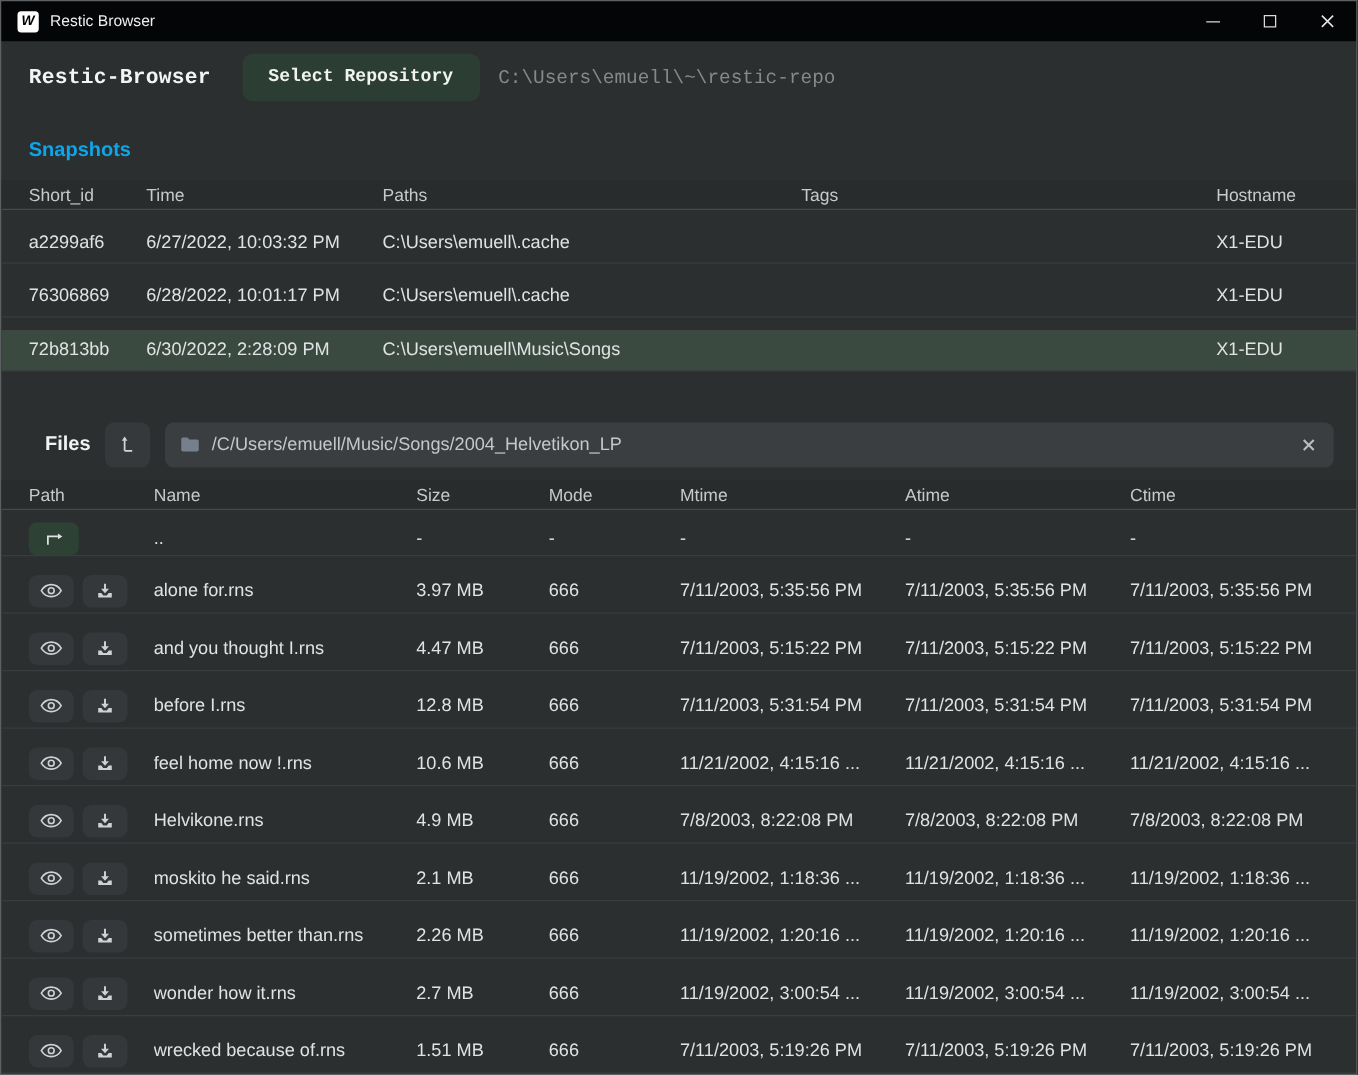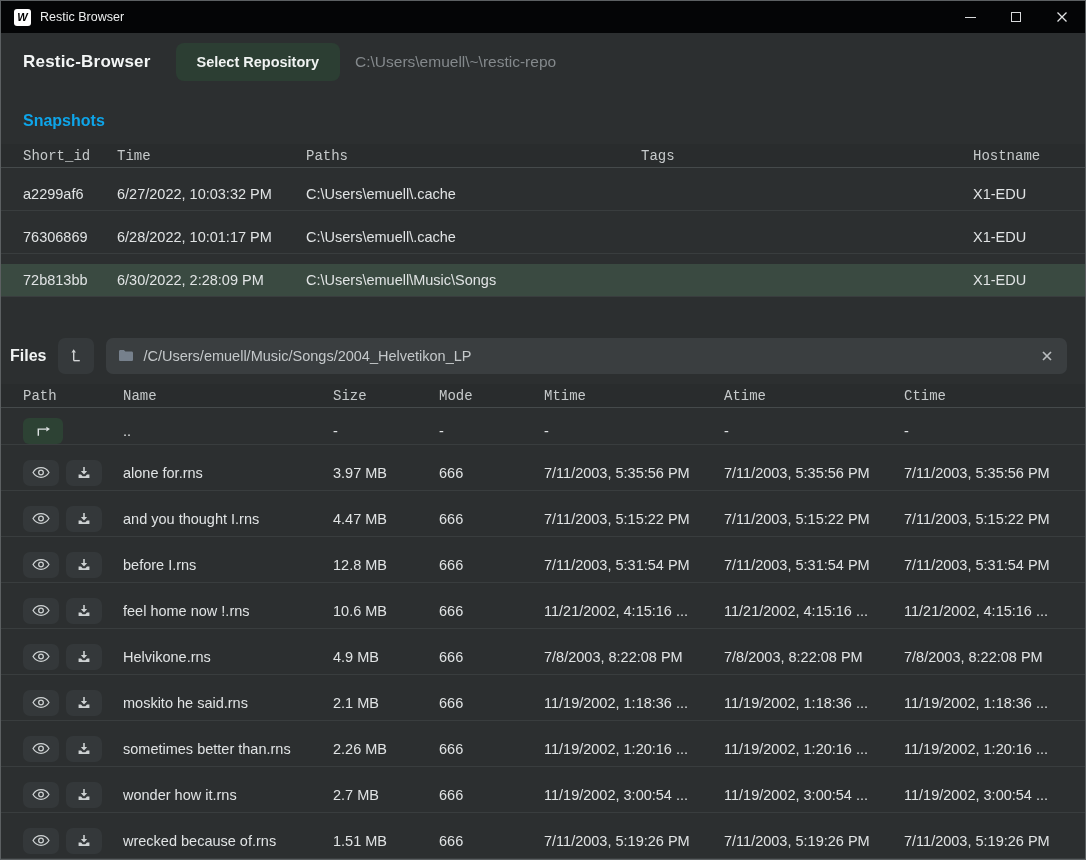--- a/index.html
+++ b/index.html
@@ -10,41 +10,41 @@
   
   .titlebar { height:32px; background:#040506; display:flex; align-items:center; flex:0 0 auto; }
   .app-icon { width:17px; height:17px; margin-left:13px; background:#ffffff; border-radius:3px; display:flex; align-items:center; justify-content:center; font-weight:800; font-size:11px; color:#000; font-style:italic; }
   .titlebar-title { margin-left:9px; font-size:12.5px; color:#eceeee; }
   .titlebar-controls { margin-left:auto; display:flex; height:100%; }
   .tb-btn { width:46px; height:100%; display:flex; align-items:center; justify-content:center; cursor:default; }
   .glyph-min { width:11px; height:0; border-top:1.4px solid #d8dadb; display:block; }
   .glyph-max { width:10px; height:10px; border:1.2px solid #d8dadb; display:block; }
 
   
-  .header { height:58px; display:flex; align-items:center; padding:16px 22px; flex:0 0 auto; }
+  .header { height:58px; display:flex; align-items:center; padding:16px 22px; flex:0 0 auto;font-family:Liberation Mono, monospace; }
   .header-title { font-size:17px; font-weight:bold; color:#f3f5f5; letter-spacing:.2px; }
   .repo-btn { margin-left:25px; background:#2c3e33; color:#f0f3f2; border:none; border-radius:8px; padding:11px 21px; font-size:14.5px; font-weight:bold; font-family:inherit; cursor:pointer; }
   .repo-path { margin-left:15px; font-size:15.5px; color:#84898c; }
 
   
   .section-title { padding:21px 22px 14px 22px; font-size:16px; font-weight:bold; color:#0ea5e9; }
 
   
   .snap-grid { display:grid; grid-template-columns:94px 189px 335px 332px 1fr; align-items:center; padding:0 22px; }
   .files-grid { display:grid; grid-template-columns:100px 210px 106px 105px 180px 180px 1fr; align-items:center; padding-left:22px; padding-right:10px; }
   .thead { height:42px; background:#292c2d; border-bottom:1px solid #454a4b; }
-  .th { font-size:14px; color:#c6cacb; white-space:nowrap;font-family:Liberation Mono, monospace; }
+  .th { font-size:14px; color:#c6cacb; white-space:nowrap; }
   .row { border-bottom:1px solid #393d3e; background:transparent;margin-top:10px; }
   .snap-row { height:33px; }
   .file-row { height:36px; }
   .row.selected { background:#3a4a41; }
   .cell { font-size:14.5px; color:#e0e3e4; white-space:nowrap; overflow:hidden; text-overflow:clip; padding-right:8px; }
 
   
-  .files-bar { height:57px; display:flex; align-items:center; padding:0 18px 0 9px; gap:12px; flex:0 0 auto;margin-top:30px; }
+  .files-bar { height:57px; display:flex; align-items:center; padding:0 18px 0 35px; gap:12px; flex:0 0 auto;margin-top:30px; }
   .files-label { font-size:16px; font-weight:bold; color:#f1f3f3; }
   .up-btn { width:36px; height:36px; background:#35393b; border:none; border-radius:7px; display:flex; align-items:center; justify-content:center; cursor:pointer; flex:0 0 auto; }
   .path-field { flex:1; height:36px; background:#3a3e40; border-radius:7px; display:flex; align-items:center; padding:0 12px; gap:9px; }
   .path-text { flex:1; font-size:14.5px; color:#c4c8ca; white-space:nowrap; overflow:hidden; }
   .clear-btn { background:none; border:none; padding:2px; display:flex; cursor:pointer; }
 
   
   .actions { display:flex; gap:7px; }
   .icon-btn { width:36px; height:26px; background:#34383a; border:none; border-radius:7px; display:flex; align-items:center; justify-content:center; cursor:pointer; }
   .updir-btn { width:40px; height:26px; background:#2d4234; border:none; border-radius:6px; display:flex; align-items:center; justify-content:center; cursor:pointer; }

